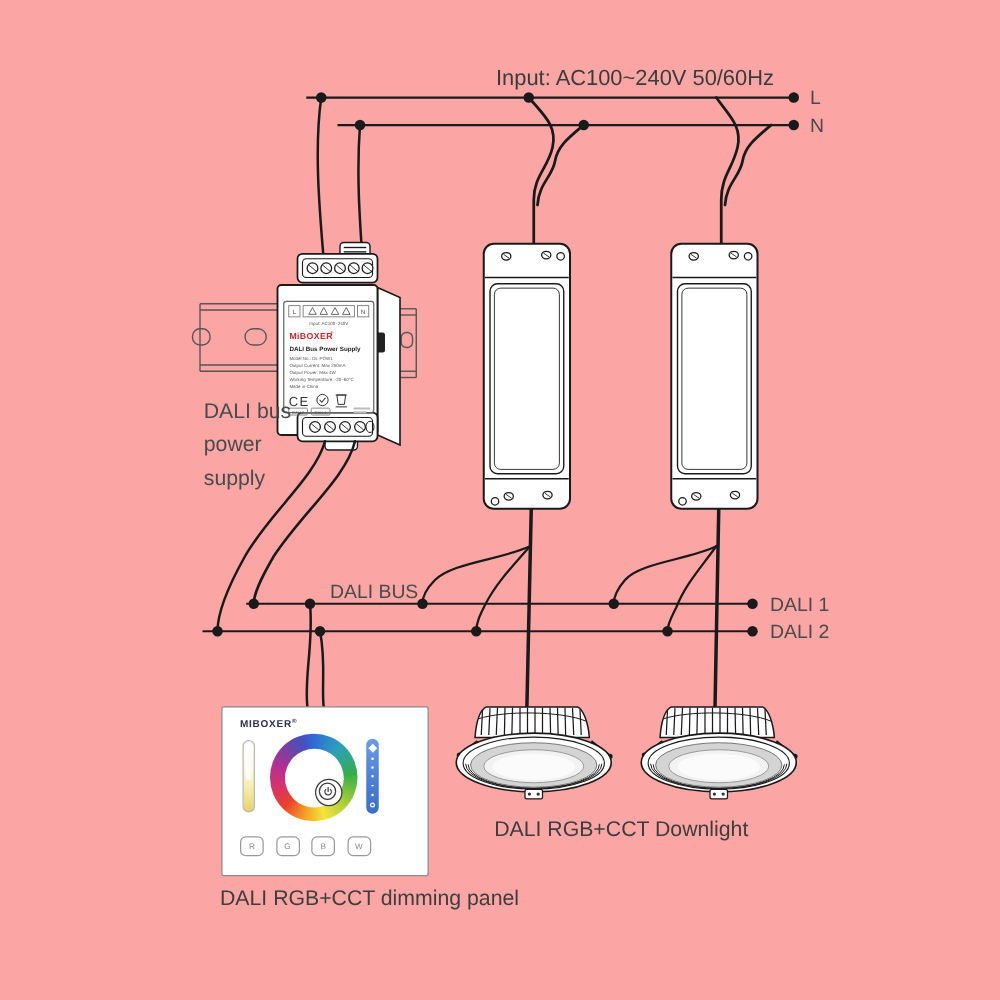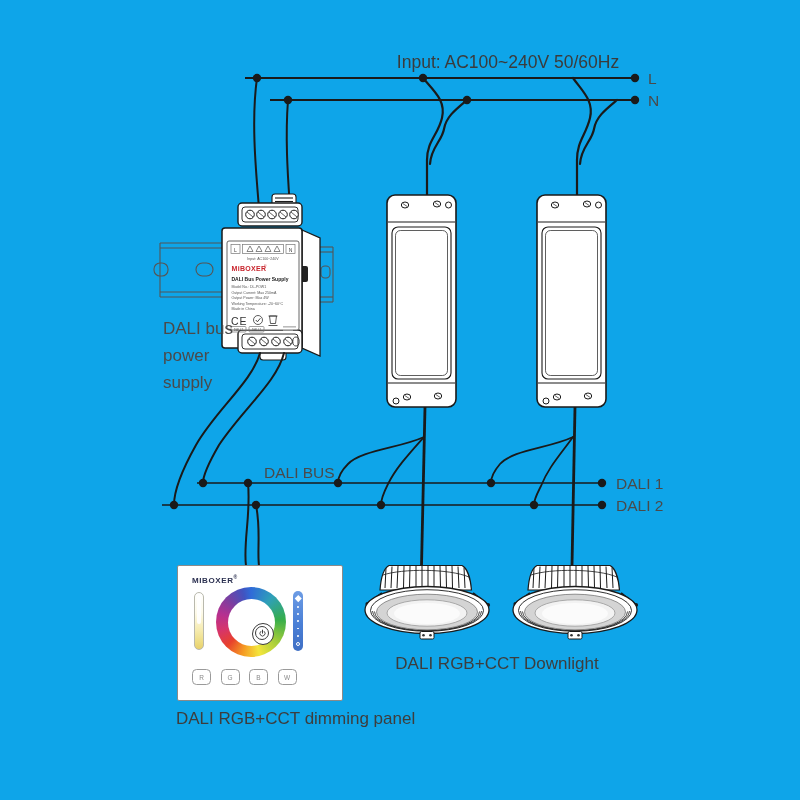--- a/index.html
+++ b/index.html
@@ -1,16 +1,16 @@
 <!DOCTYPE html>
 <html><head>
 <meta charset="utf-8">
 <style>
   html,body{margin:0;padding:0;background:#fff;}
-  #stage{position:relative;width:800px;height:800px;background:#0ea5e9;overflow:hidden;
+  #stage{position:relative;width:800px;height:800px;background:#fca5a5;overflow:hidden;
          font-family:"Liberation Sans", sans-serif;}
   #diagram{position:absolute;left:0;top:0;}
   svg text{font-family:"Liberation Sans", sans-serif;}
   .title{font-size:17.5px;fill:#3b3b3b;}
   .lbl{font-size:15.5px;fill:#4a4a4a;}
   .cap{font-size:17px;fill:#4a4a4a;}
   .dcap{font-size:17px;fill:#3d3d3d;}
   .micro{fill:#555;}
   
   .panel{position:absolute;left:177px;top:565px;width:166px;height:136px;

